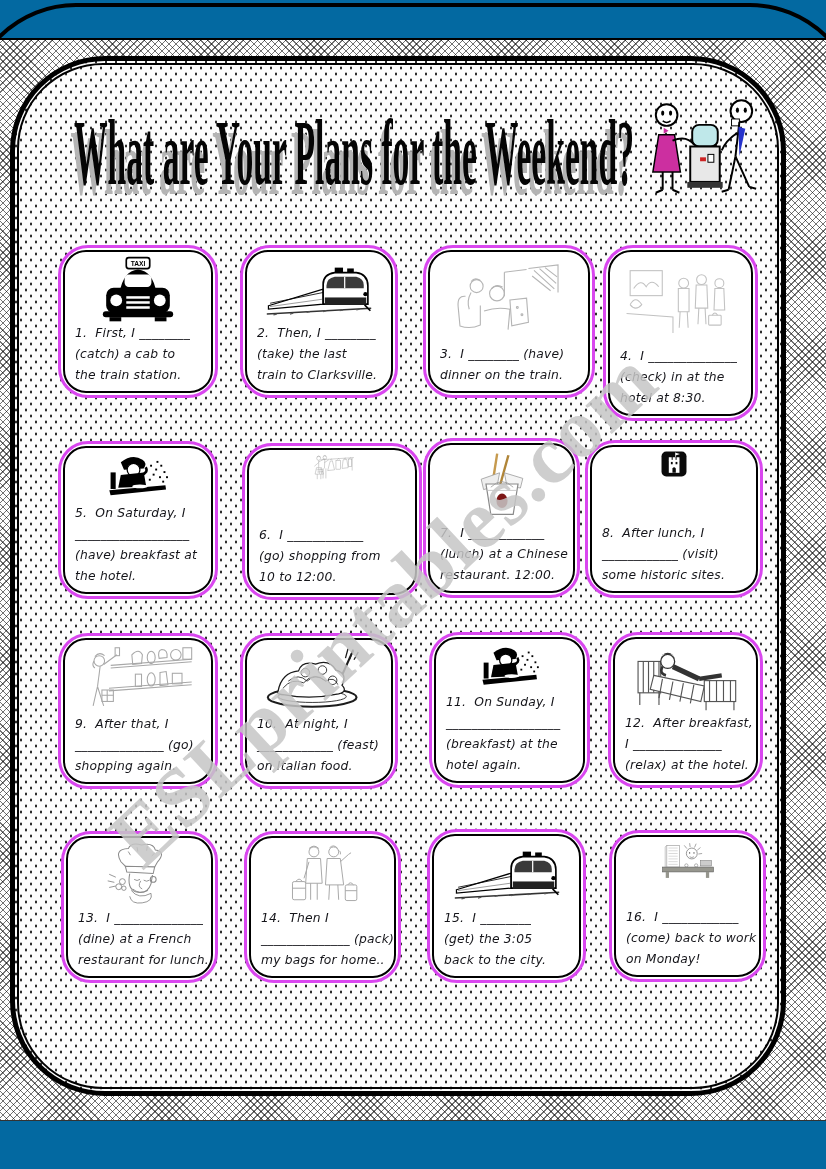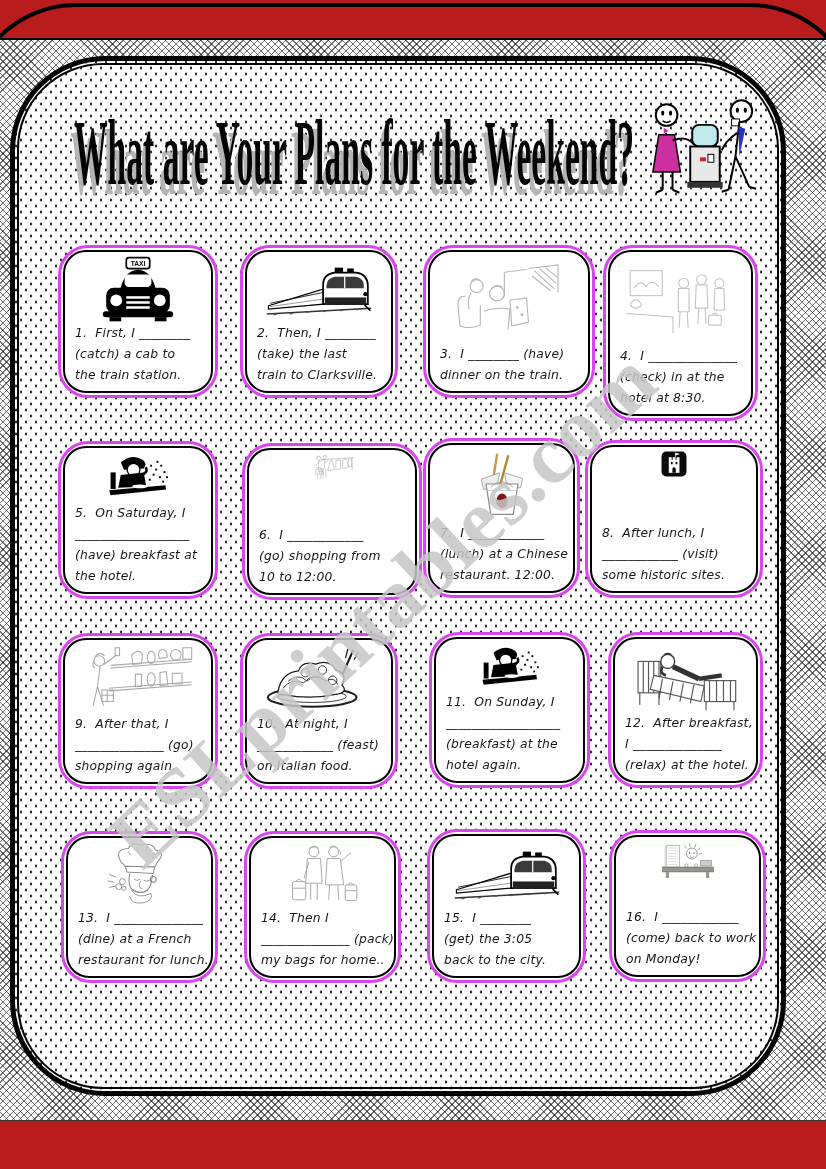--- a/index.html
+++ b/index.html
@@ -1,17 +1,17 @@
 <!DOCTYPE html>
 <html><head>
 <meta charset="utf-8">
 <style>
   html,body{margin:0;padding:0;background:#fff;}
   #stage{position:relative;width:826px;height:1169px;overflow:hidden;
-         font-family:"Liberation Sans",sans-serif;background:#b91c1c;}
+         font-family:"Liberation Sans",sans-serif;background:#0369a1;}
 
   
   .outer-frame{position:absolute;top:3px;left:-34px;width:886px;height:300px;
     border:4px solid #000;border-radius:110px;z-index:0;background:transparent;}
 
   
   .band{position:absolute;left:0;top:38px;width:826px;height:1080px;z-index:1;
     background-color:#fff;border-top:2px solid #000;border-bottom:1px solid #333;
     background-image:
       repeating-linear-gradient(45deg, rgba(0,0,0,.55) 0 1px, transparent 1px 5px),

